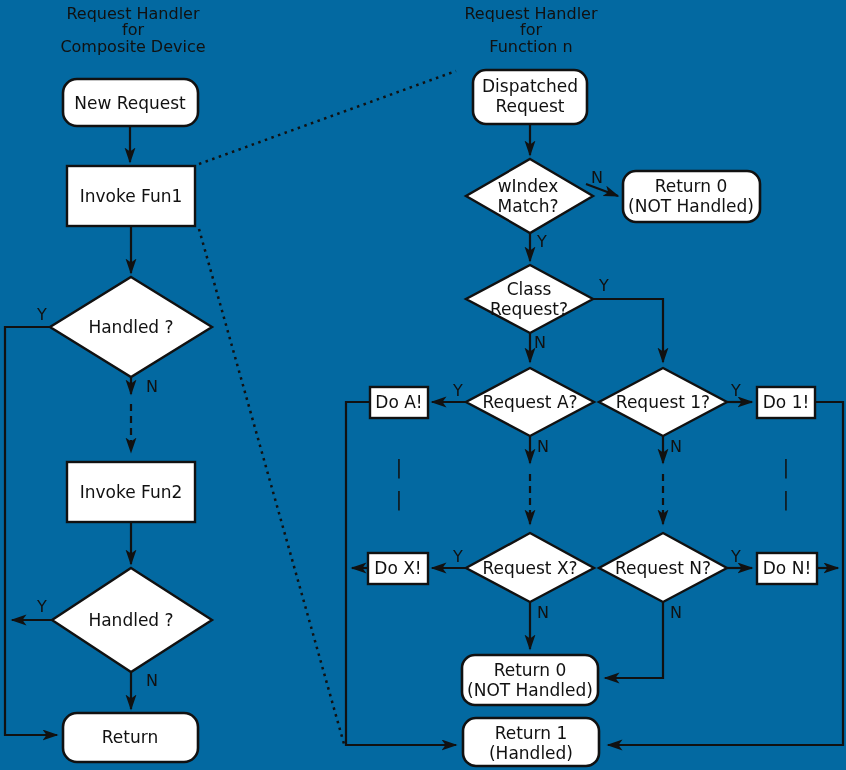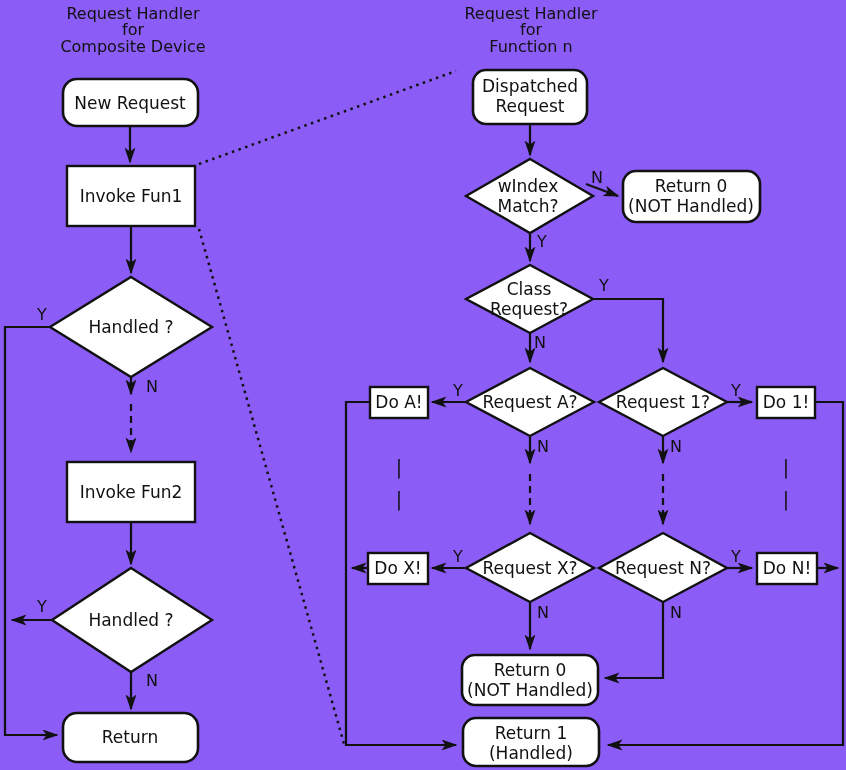--- a/index.html
+++ b/index.html
@@ -4,21 +4,21 @@
 <style>
   html, body {
     margin: 0;
     padding: 0;
     background: #ffffff;
   }
   .stage {
     position: relative;
     width: 846px;
     height: 770px;
-    background: #8b5cf6;
+    background: #0369a1;
     overflow: hidden;
   }
   svg text {
     font-family: "DejaVu Sans", "Liberation Sans", sans-serif;
     fill: #111111;
     text-anchor: middle;
   }
   .title-text   { font-size: 16px; }
   .node-label   { font-size: 17px; }
   .branch-label { font-size: 16px; }

